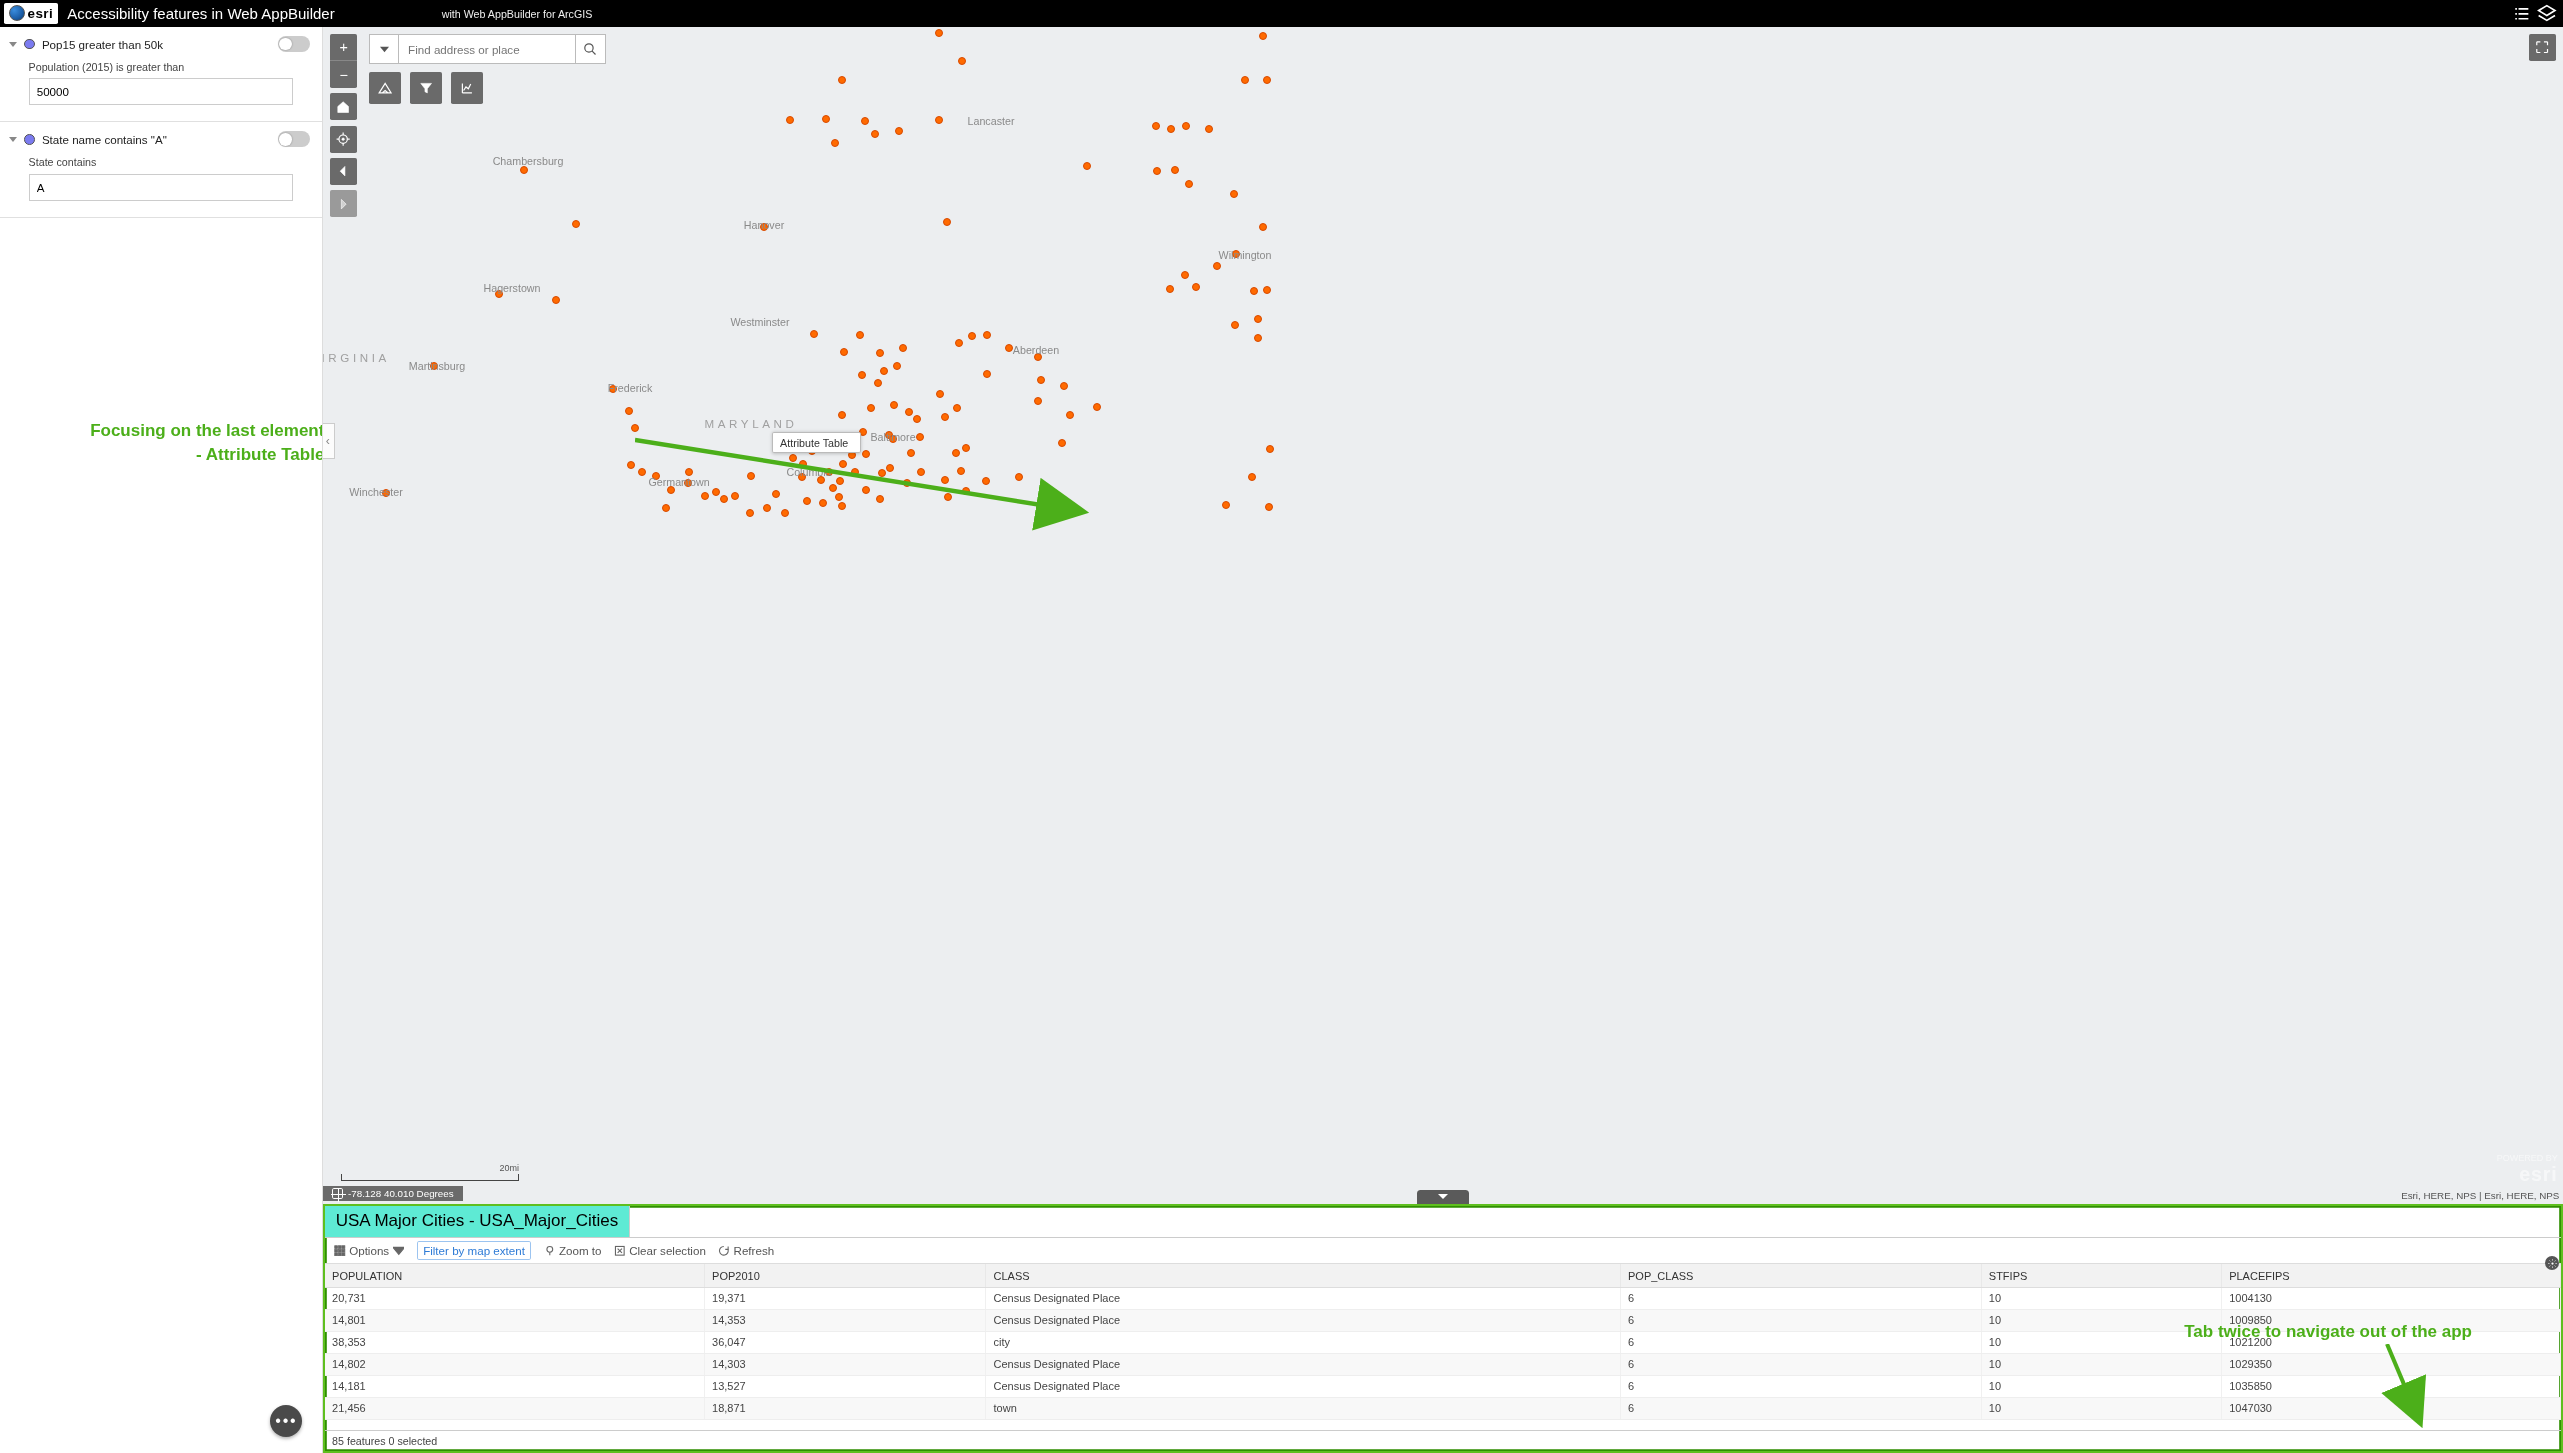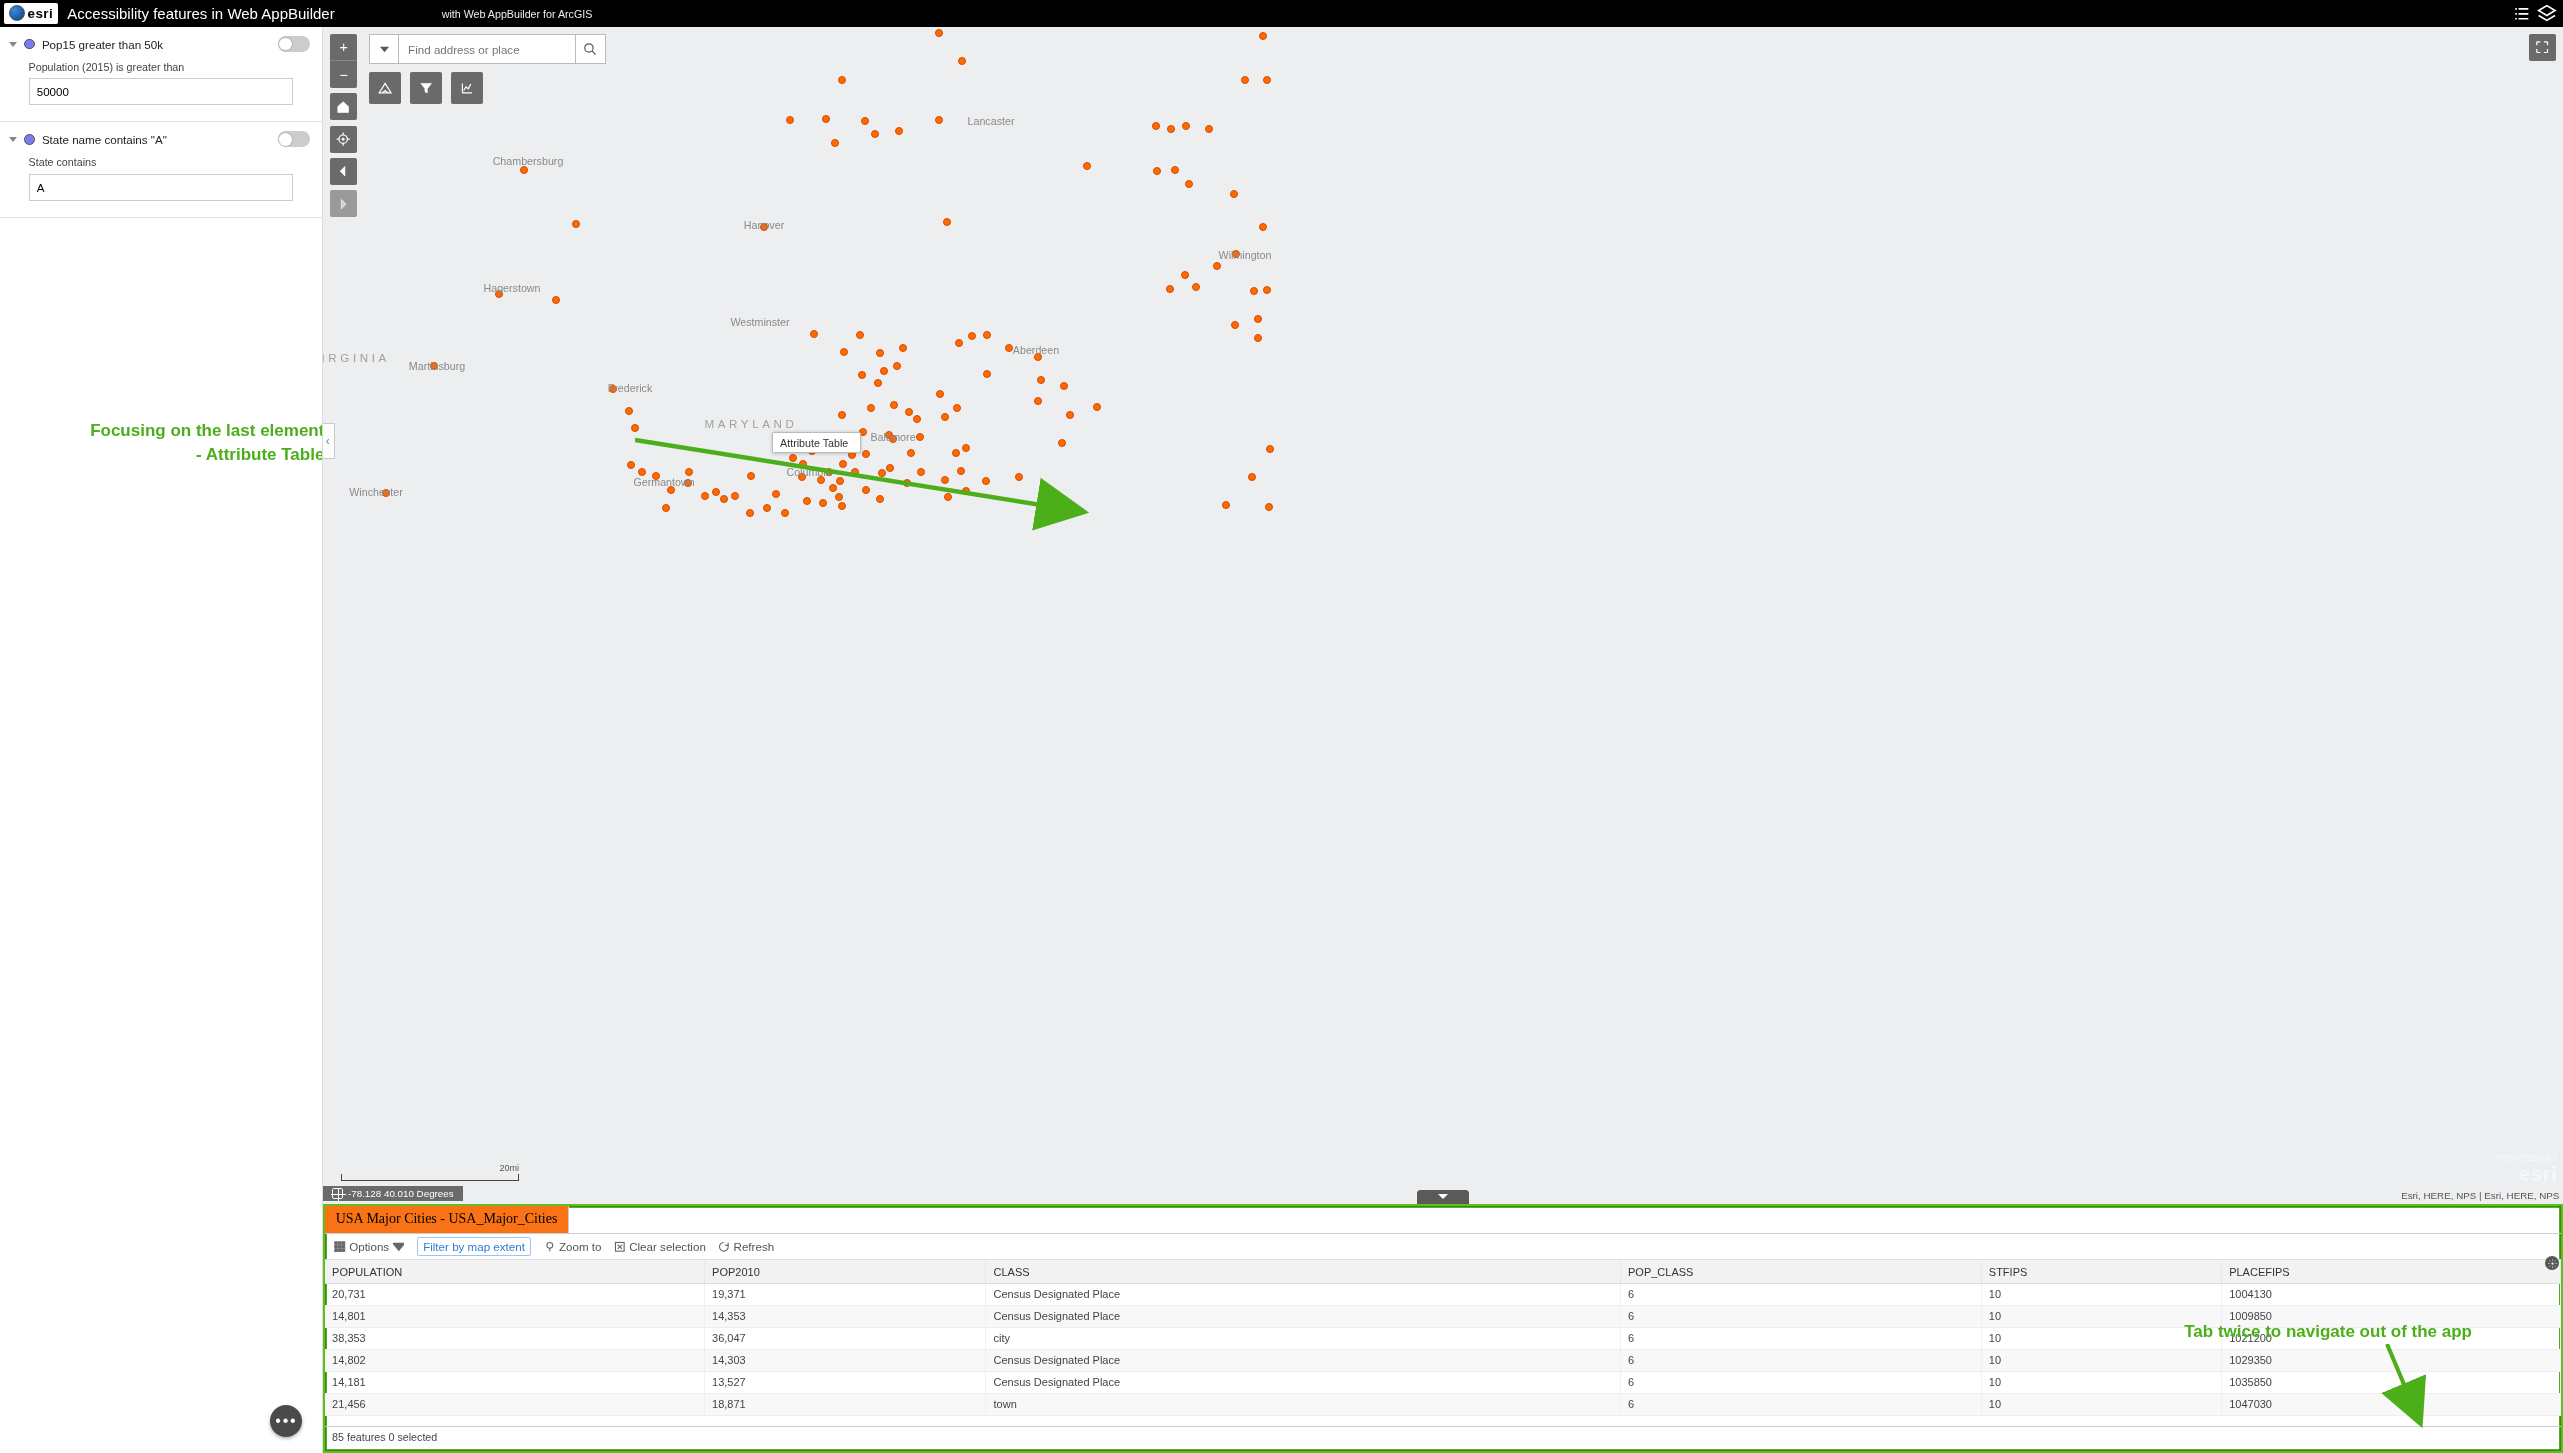--- a/index.html
+++ b/index.html
@@ -89,21 +89,21 @@
   
   .tooltip { position:absolute; background:#fff; border:0.9px solid #bbb; border-radius:1.8px; padding:3.6px 7.1px; font-size:10.7px; color:#333; z-index:12; box-shadow:0 0.9px 3.6px rgba(0,0,0,0.2); width:89px;}
 
   
   .attr-toggle { position:absolute; left:50%; transform:translateX(-50%); bottom:0; width:52px; height:14.3px; background:#5a5a5a; border-top-left-radius:3.6px; border-top-right-radius:3.6px; display:flex; align-items:center; justify-content:center; z-index:13; cursor:pointer;}
   .attr-toggle::before { content:''; width:0;height:0;border-left:5.3px solid transparent;border-right:5.3px solid transparent;border-top:5.3px solid #fff;}
 
   
   .attr-panel-wrap { position:absolute; left:323px; right:0; bottom:0; height:249px; border:2.7px solid #5fbf1f; box-shadow:0 0 0 1.8px #2f8f00 inset; background:#fff; z-index:14;}
   .attr-header { border-bottom:0.9px solid #ccc; display:flex;}
-  .attr-tab { padding:5.3px 10.7px; font-size:14px; border-right:0.9px solid #ccc; background:#f97316; cursor:pointer;font-family:Liberation Serif, serif;}
+  .attr-tab { padding:5.3px 10.7px; font-size:17px; border-right:0.9px solid #ccc; background:#5eead4; cursor:pointer;}
   .attr-toolbar { display:flex; align-items:center; gap:12.5px; padding:3.6px 9px; border-bottom:0.9px solid #ddd; font-size:11.6px; color:#555;}
   .attr-toolbar .tb-item { display:flex; align-items:center; gap:3.6px; cursor:pointer;}
   .attr-toolbar svg{ width:11.6px; height:11.6px; fill:#666; stroke:#666;}
   .tb-filter { color:#2e7bd6; border:0.9px solid #9cc4f0; padding:1.8px 5.3px; border-radius:1.8px;}
   .attr-table { width:100%; border-collapse:collapse; font-size:11px; }
   .attr-table th { text-align:left; padding:5.3px 7.1px; background:#f2f2f2; border-bottom:0.9px solid #ddd; border-right:0.9px solid #e8e8e8; font-weight:500; color:#333; position:sticky; top:0;}
   .attr-table td { padding:4.5px 7.1px; border-bottom:0.9px solid #eee; border-right:0.9px solid #f0f0f0; color:#444;}
   .attr-table tbody tr:nth-child(even){ background:#f8f8f8;}
   .table-scroll { height:166px; overflow:auto;}
   .attr-footer { border-top:0.9px solid #ccc; padding:3.6px 7.1px; font-size:10.7px; color:#444;}
@@ -382,21 +382,21 @@
         <div class="city-label" style="left: 205px; top: 134px;">Chambersburg</div>
         <div class="city-label" style="left: 668px; top: 94px;">Lancaster</div>
         <div class="city-label" style="left: 441px; top: 198px;">Hanover</div>
         <div class="city-label" style="left: 922px; top: 228px;">Wilmington</div>
         <div class="city-label" style="left: 189px; top: 261px;">Hagerstown</div>
         <div class="city-label" style="left: 437px; top: 295px;">Westminster</div>
         <div class="city-label" style="left: 713px; top: 323px;">Aberdeen</div>
         <div class="city-label" style="left: 114px; top: 339px;">Martinsburg</div>
         <div class="city-label" style="left: 307px; top: 361px;">Frederick</div>
         <div class="city-label" style="left: 570px; top: 410px;">Baltimore</div>
-        <div class="city-label" style="left: 341px; top: 455px;">Germantown</div>
+        <div class="city-label" style="left: 356px; top: 455px;">Germantown</div>
         <div class="city-label" style="left: 486px; top: 445px;">Columbia</div>
         <div class="city-label" style="left: 53px; top: 465px;">Winchester</div>
         <div class="region-label" style="left: 27px; top: 330px;">VIRGINIA</div>
         <div class="region-label" style="left: 428px; top: 396px;">MARYLAND</div>
       </div>
 
     <div class="tooltip" style="left:449px; top:405px;">
       <span>Attribute Table</span>
     </div>
 

